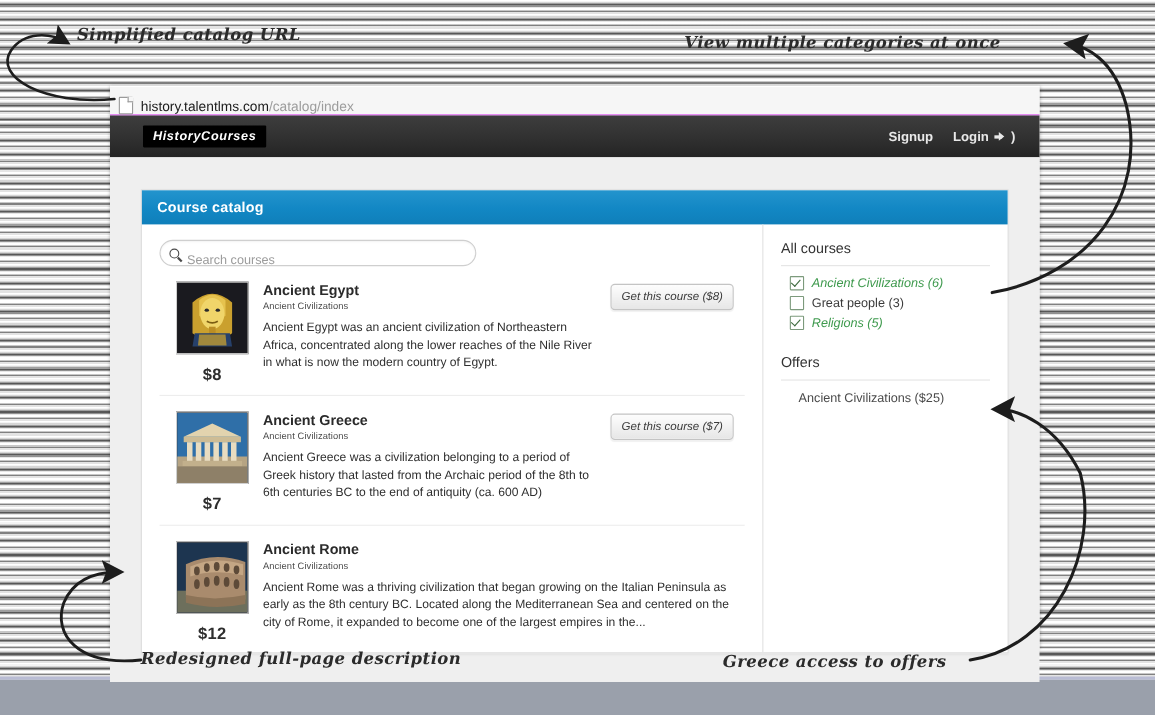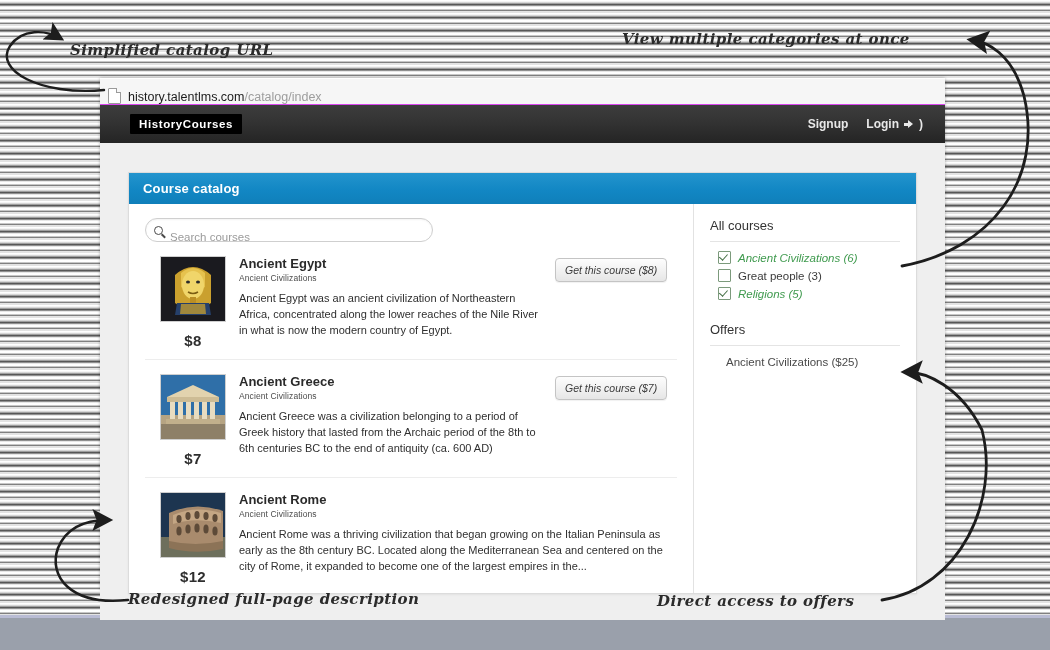--- a/index.html
+++ b/index.html
@@ -59,21 +59,21 @@
 
   
   #site-header{
     height:38px;
     background:linear-gradient(to bottom,#3d3d3d 0%,#333 45%,#242424 100%);
     display:flex;align-items:center;justify-content:space-between;
     padding:0 22px 0 30px;
   }
   #logo{
     background:#000;color:#fff;font-size:11.5px;font-weight:bold;
-    letter-spacing:.6px;padding:4px 9px;border-radius:1px;
+    letter-spacing:.6px;padding:4px 9px;border-radius:1px;font-style:italic;
   }
   #site-nav{display:flex;align-items:center;gap:18px;}
   #site-nav a{
     color:#e8e8e8;font-size:12px;font-weight:bold;text-decoration:none;
     display:flex;align-items:center;gap:5px;
   }
   .signin-ico{display:inline-block;width:12px;height:11px;position:relative;}
   .signin-ico:before{
     content:"";position:absolute;left:0;top:4px;width:7px;height:3px;background:#e8e8e8;
   }
@@ -156,21 +156,21 @@
 
   
   #ann{position:absolute;inset:0;pointer-events:none;}
   .note{
     position:absolute;
     font-family:"DejaVu Serif",serif;
     font-style:italic;font-weight:bold;
     font-size:15px;color:#2b2b2b;white-space:nowrap;
     letter-spacing:.4px;
   }
-  #note1{left:70px;top:22px;margin-top:19px;}
+  #note1{left:70px;top:22px;}
   #note2{left:622px;top:30px;}
   #note3{left:128px;top:590px;}
   #note4{left:657px;top:592px;}
 </style>
 </head>
 <body>
 
 <div id="stage">
 
   <div class="smear" id="smear-top"></div>
@@ -350,15 +350,15 @@
     <path d="M902,266 C 990,250 1044,180 1024,96 C 1012,52 986,42 972,40" stroke="#1d1d1d" stroke-width="2.8" fill="none" stroke-linecap="round" marker-end="url(#ah)"></path>
 
     <path d="M128,600 C 70,606 48,576 58,548 C 68,524 92,520 108,520" stroke="#1d1d1d" stroke-width="2.6" fill="none" stroke-linecap="round" marker-end="url(#ah)"></path>
 
     <path d="M882,600 C 960,588 1000,500 982,430 C 960,386 926,372 906,372" stroke="#1d1d1d" stroke-width="2.8" fill="none" stroke-linecap="round" marker-end="url(#ah)"></path>
   </svg>
 
   <div class="note" id="note1">Simplified catalog URL</div>
   <div class="note" id="note2">View multiple categories at once</div>
   <div class="note" id="note3">Redesigned full-page description</div>
-  <div class="note" id="note4">Direct access to offers</div>
+  <div class="note" id="note4">Greece access to offers</div>
 
 </div>
 
 </body></html>

